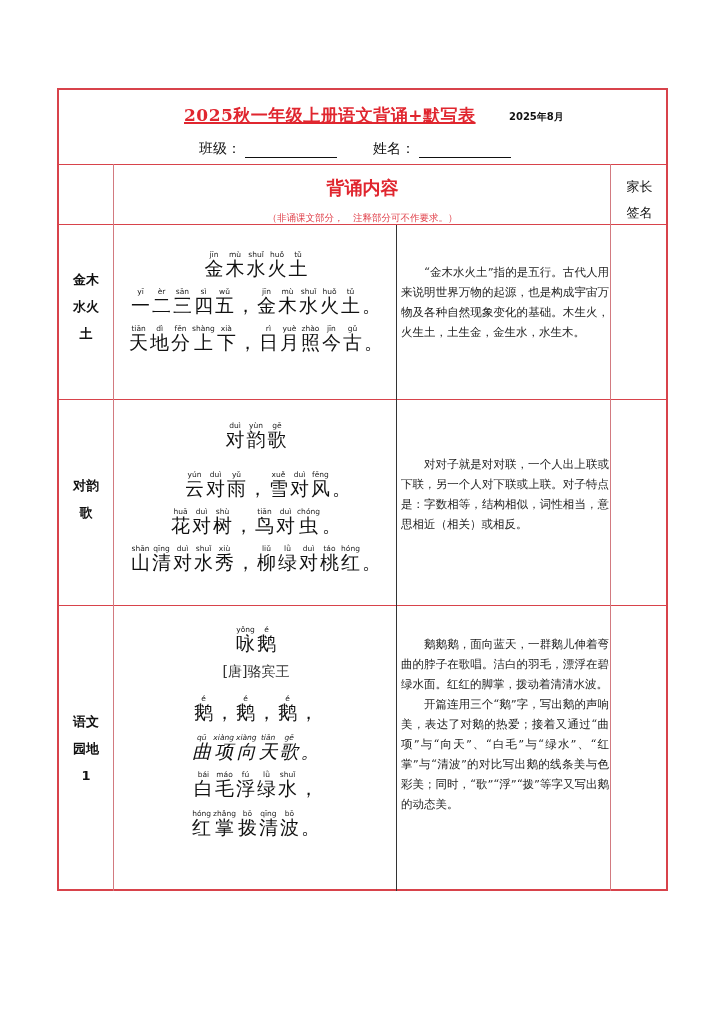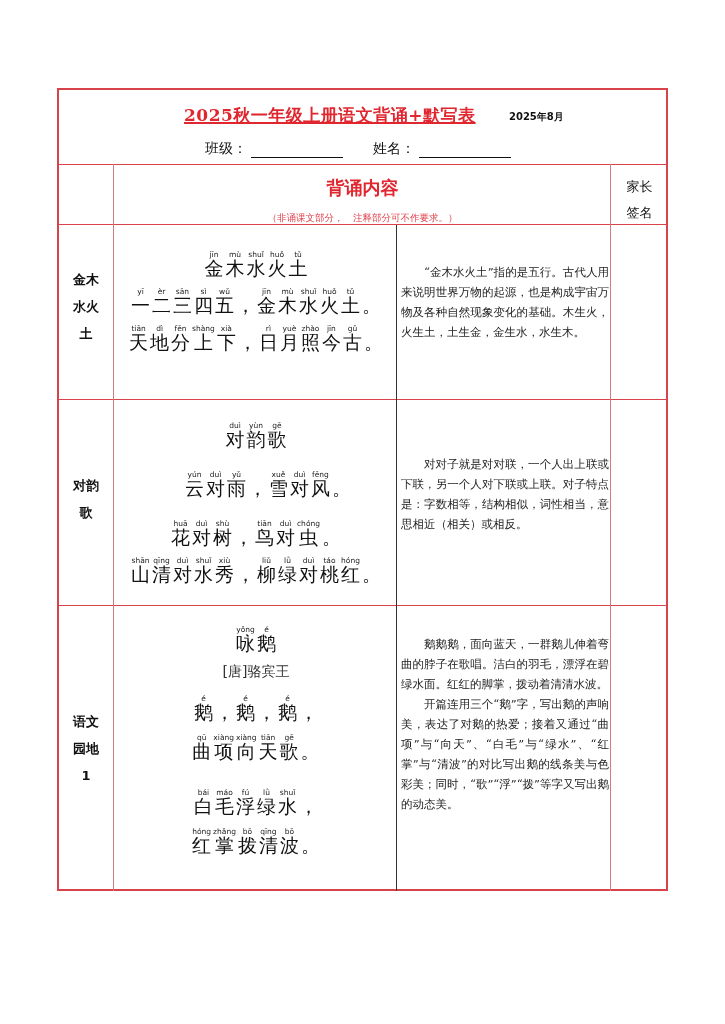--- a/index.html
+++ b/index.html
@@ -44,21 +44,21 @@
     .expl p { margin: 0; text-indent: 2em; }
   </style>
 </head>
 <body>
 
 <div class="sheet">
 
   <div class="title-row">
     <div class="title">2025秋一年级上册语文背诵+默写表</div>
     <div class="date">2025年8月</div>
-    <div class="form-line" style="left:146px;text-align:right;">
+    <div class="form-line" style="left:140px;text-align:right;">
       <span>班级：</span><span class="blank"></span>
     </div>
     <div class="form-line" style="left:314px;">
       <span>姓名：</span><span class="blank"></span>
     </div>
   </div>
 
   <div class="line-h" style="left:0;top:74px;width:100%;"></div>
   <div class="line-h" style="left:0;top:134px;width:100%;"></div>
   <div class="line-h" style="left:0;top:309px;width:100%;"></div>
@@ -88,39 +88,39 @@
       <p>“金木水火土”指的是五行。古代人用来说明世界万物的起源，也是构成宇宙万物及各种自然现象变化的基础。木生火，火生土，土生金，金生水，水生木。</p>
     </div>
   <div style="position:absolute;left:552px;top:136px;width:55px;height:172px;"></div>
 
   <div class="lesson" style="top:382px;">
     <div>对韵</div>
     <div>歌</div>
   </div>
   <div class="poem" style="top:332px;">
       <div class="pl big" style="margin-bottom: 20px;"><ruby>对<rt>duì</rt></ruby><ruby>韵<rt>yùn</rt></ruby><ruby>歌<rt>gē</rt></ruby></div>
-      <div class="pl big" style="margin-bottom: 20px; padding-left: 24px;"><ruby>云<rt>yún</rt></ruby><ruby>对<rt>duì</rt></ruby><ruby>雨<rt>yǔ</rt></ruby><ruby>，<rt>&nbsp;</rt></ruby><ruby>雪<rt>xuě</rt></ruby><ruby>对<rt>duì</rt></ruby><ruby>风<rt>fēng</rt></ruby><ruby>。<rt>&nbsp;</rt></ruby></div>
+      <div class="pl big" style="margin-bottom: 8px; padding-left: 24px;"><ruby>云<rt>yún</rt></ruby><ruby>对<rt>duì</rt></ruby><ruby>雨<rt>yǔ</rt></ruby><ruby>，<rt>&nbsp;</rt></ruby><ruby>雪<rt>xuě</rt></ruby><ruby>对<rt>duì</rt></ruby><ruby>风<rt>fēng</rt></ruby><ruby>。<rt>&nbsp;</rt></ruby></div>
       <div class="pl big" style="margin-bottom: 8px;"><ruby>花<rt>huā</rt></ruby><ruby>对<rt>duì</rt></ruby><ruby>树<rt>shù</rt></ruby><ruby>，<rt>&nbsp;</rt></ruby><ruby>鸟<rt>tiān</rt></ruby><ruby>对<rt>duì</rt></ruby><ruby>虫<rt>chóng</rt></ruby><ruby>。<rt>&nbsp;</rt></ruby></div>
       <div class="pl big" style="margin-bottom: 8px;"><ruby>山<rt>shān</rt></ruby><ruby>清<rt>qīng</rt></ruby><ruby>对<rt>duì</rt></ruby><ruby>水<rt>shuǐ</rt></ruby><ruby>秀<rt>xiù</rt></ruby><ruby>，<rt>&nbsp;</rt></ruby><ruby>柳<rt>liǔ</rt></ruby><ruby>绿<rt>lǜ</rt></ruby><ruby>对<rt>duì</rt></ruby><ruby>桃<rt>táo</rt></ruby><ruby>红<rt>hóng</rt></ruby><ruby>。<rt>&nbsp;</rt></ruby></div>
     </div>
   <div class="expl" style="top:364px;">
       <p>对对子就是对对联，一个人出上联或下联，另一个人对下联或上联。对子特点是：字数相等，结构相似，词性相当，意思相近（相关）或相反。</p>
     </div>
   <div style="position:absolute;left:552px;top:311px;width:55px;height:203px;"></div>
 
   <div class="lesson" style="top:618px;">
     <div>语文</div>
     <div>园地</div>
     <div>1</div>
   </div>
   <div class="poem" style="top:536px;">
       <div class="pl big" style="margin-bottom: 8px;"><ruby>咏<rt>yǒng</rt></ruby><ruby>鹅<rt>é</rt></ruby></div>
       <div class="pl author" style="margin: 4px 0px 14px;">[唐]骆宾王</div>
       <div class="pl big" style="margin-bottom: 10px;"><ruby>鹅<rt>é</rt></ruby><ruby>，<rt>&nbsp;</rt></ruby><ruby>鹅<rt>é</rt></ruby><ruby>，<rt>&nbsp;</rt></ruby><ruby>鹅<rt>é</rt></ruby><ruby>，<rt>&nbsp;</rt></ruby></div>
-      <div class="pl big" style="margin-bottom: 26px;"><ruby>曲<rt>qū</rt></ruby><ruby>项<rt>xiàng</rt></ruby><ruby>向<rt>xiàng</rt></ruby><ruby>天<rt>tiān</rt></ruby><ruby>歌<rt>gē</rt></ruby><ruby>。<rt>&nbsp;</rt></ruby></div>
+      <div class="pl big" style="margin-bottom: 8px; font-style: italic;"><ruby>曲<rt>qū</rt></ruby><ruby>项<rt>xiàng</rt></ruby><ruby>向<rt>xiàng</rt></ruby><ruby>天<rt>tiān</rt></ruby><ruby>歌<rt>gē</rt></ruby><ruby>。<rt>&nbsp;</rt></ruby></div>
       <div class="pl big" style="margin-bottom: 10px;"><ruby>白<rt>bái</rt></ruby><ruby>毛<rt>máo</rt></ruby><ruby>浮<rt>fú</rt></ruby><ruby>绿<rt>lǜ</rt></ruby><ruby>水<rt>shuǐ</rt></ruby><ruby>，<rt>&nbsp;</rt></ruby></div>
       <div class="pl big" style="margin-bottom: 10px;"><ruby>红<rt>hóng</rt></ruby><ruby>掌<rt>zhǎng</rt></ruby><ruby>拨<rt>bō</rt></ruby><ruby>清<rt>qīng</rt></ruby><ruby>波<rt>bō</rt></ruby><ruby>。<rt>&nbsp;</rt></ruby></div>
     </div>
   <div class="expl" style="top:544px;">
       <p>鹅鹅鹅，面向蓝天，一群鹅儿伸着弯曲的脖子在歌唱。洁白的羽毛，漂浮在碧绿水面。红红的脚掌，拨动着清清水波。</p>
       <p>开篇连用三个“鹅”字，写出鹅的声响美，表达了对鹅的热爱；接着又通过“曲项”与“向天”、“白毛”与“绿水”、“红掌”与“清波”的对比写出鹅的线条美与色彩美；同时，“歌”“浮”“拨”等字又写出鹅的动态美。</p>
     </div>
   <div style="position:absolute;left:552px;top:517px;width:55px;height:282px;"></div>
 </div>
 

